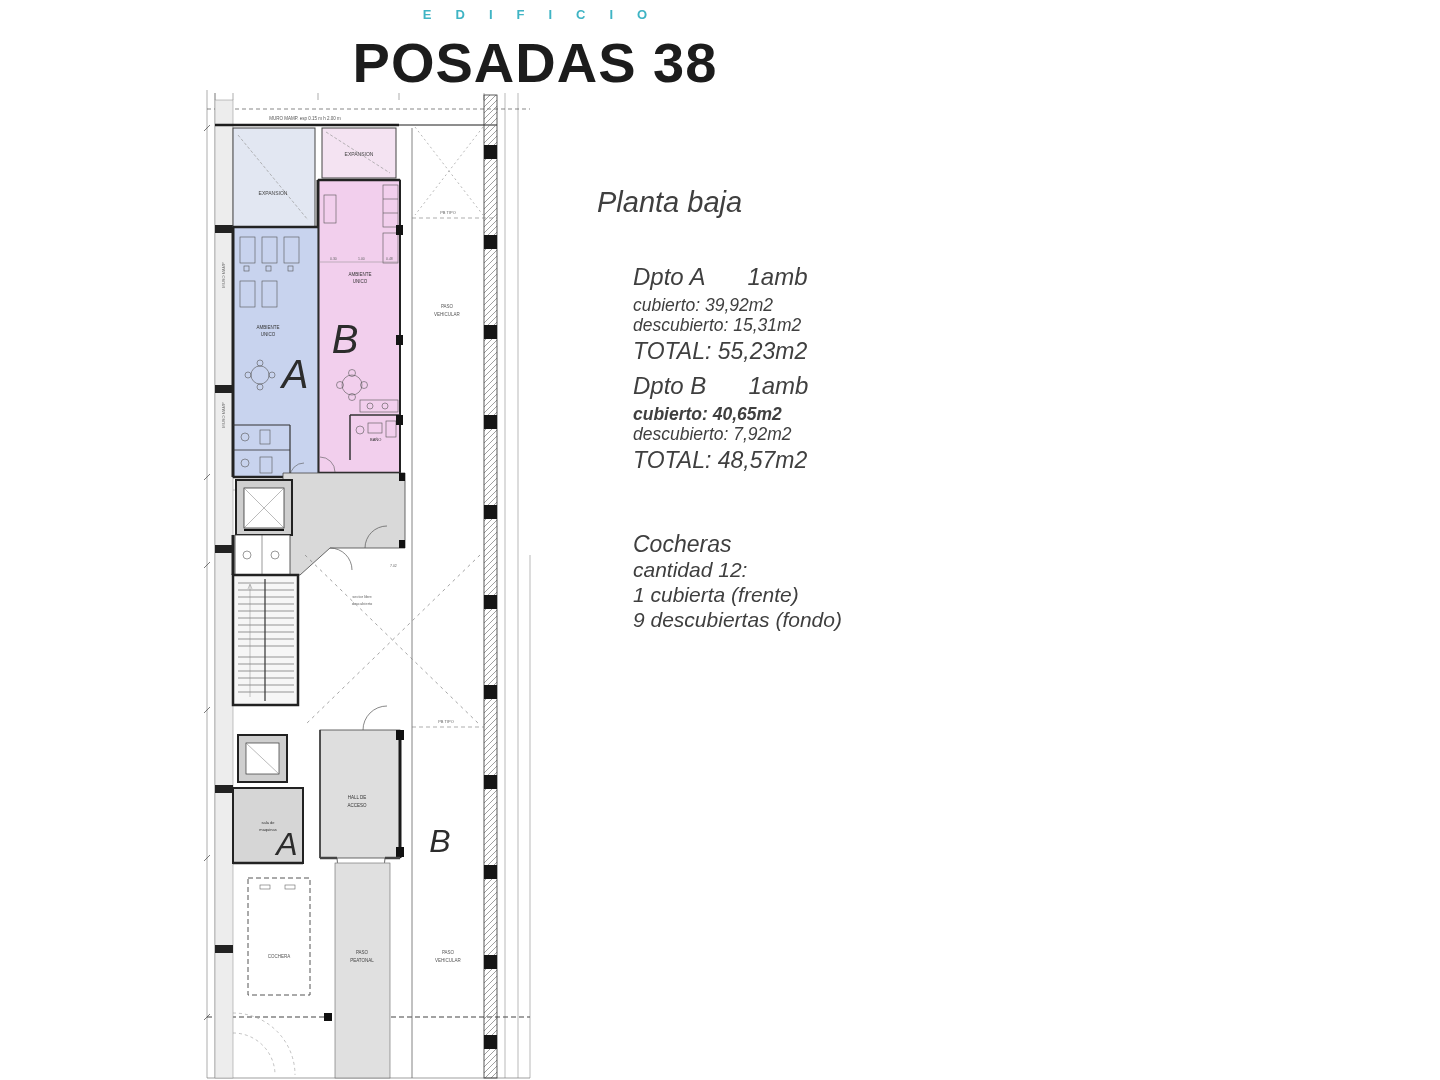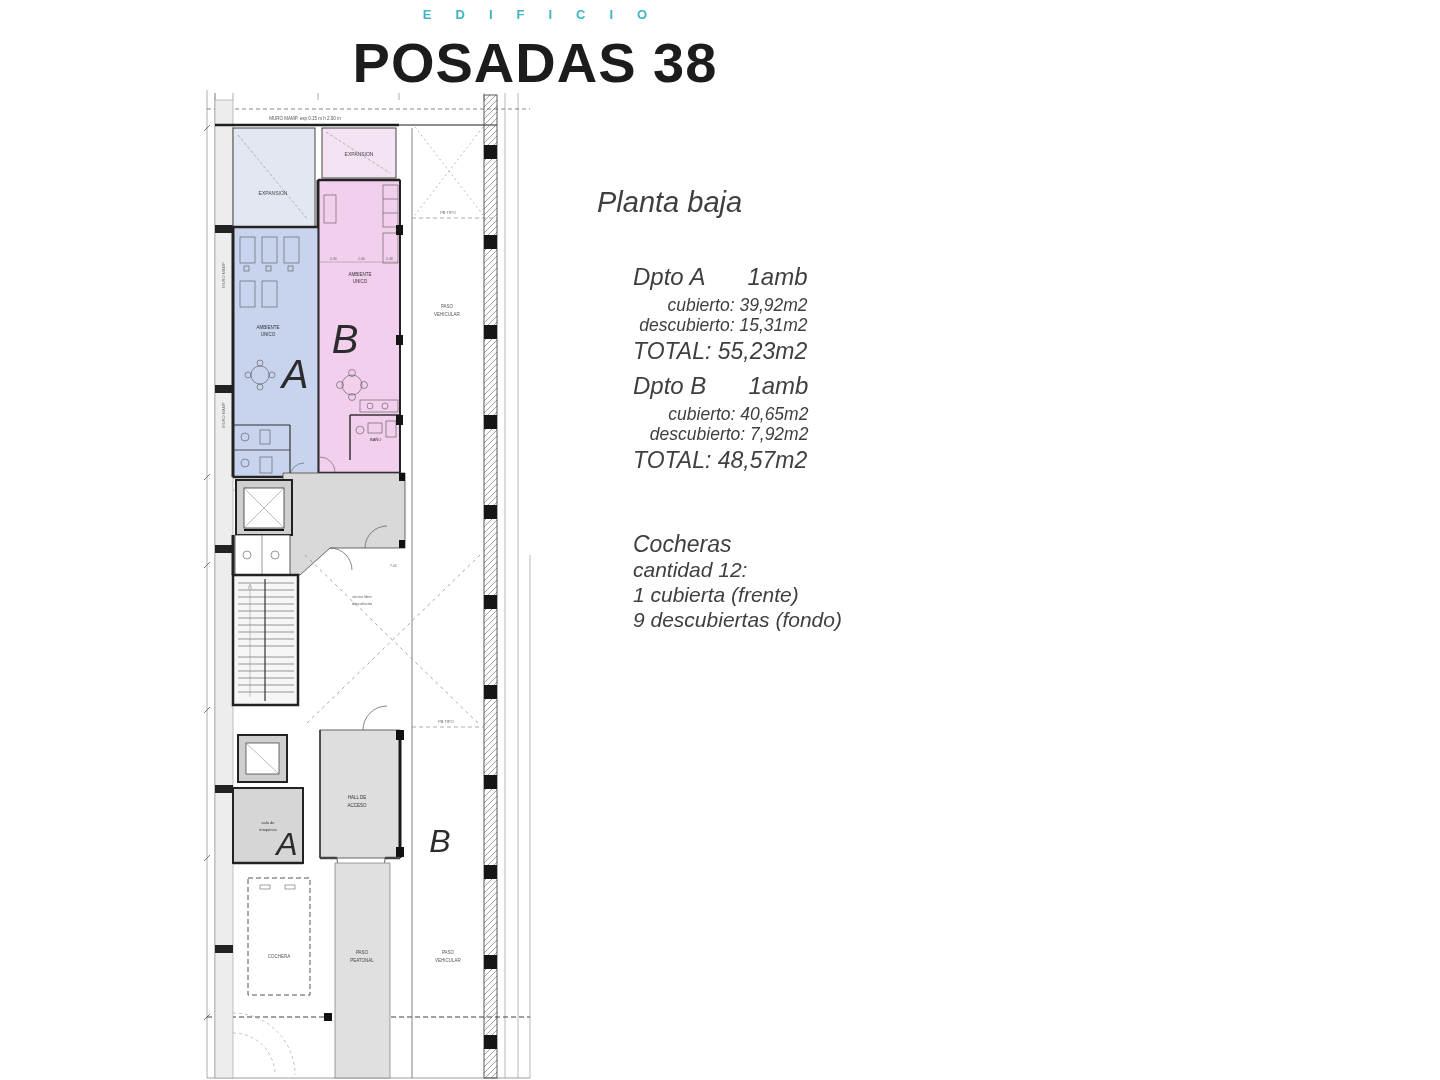--- a/index.html
+++ b/index.html
@@ -9,22 +9,22 @@
   .hdr{position:absolute;left:330px;top:7px;width:410px;text-align:center;}
   .brand{font-size:13px;font-weight:bold;letter-spacing:24px;color:#3fb4c4;padding-left:24px;}
   .title{font-size:56px;font-weight:700;letter-spacing:1px;color:#1c1c1c;margin-top:8px;
          font-family:"Liberation Sans",sans-serif;}
   
   .info{position:absolute;left:597px;top:0;width:330px;color:#3f3f3f;font-style:italic;}
   .info .floor-title{position:absolute;top:186px;left:0;font-size:29px;white-space:nowrap;}
   .blk{position:absolute;left:16px;white-space:nowrap;margin-left:20px;}
   .blk .h{font-size:24px;margin-bottom:5px;}
   .blk .h .amb{margin-left:42px;}
-  .blk .ln{font-size:17.5px;line-height:19.5px;text-align:right;}
-  .blk .ln.b{font-weight:normal;}
+  .blk .ln{font-size:17.5px;line-height:19.5px;}
+  .blk .ln.b{font-weight:bold;}
   .blk .tot{font-size:23px;margin-top:3px;}
   .blkA{top:263px;} .blkB{top:372px;}
   .coch{top:532px;}
   .coch .h2{font-size:23px;line-height:25px;}
   .coch .ln2{font-size:21px;line-height:25px;}
   
   .plan{position:absolute;left:200px;top:85px;}
   
   .banner{position:absolute;left:608px;top:975px;width:247px;height:85px;cursor:pointer;}
   .banner text{font-style:italic;font-weight:bold;}

